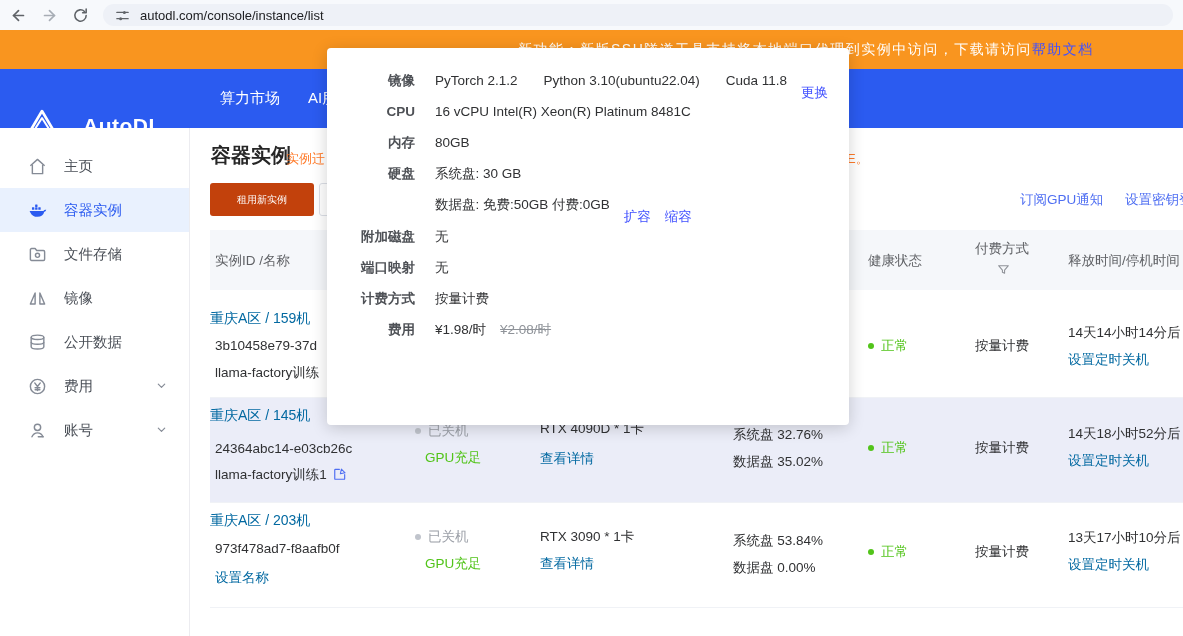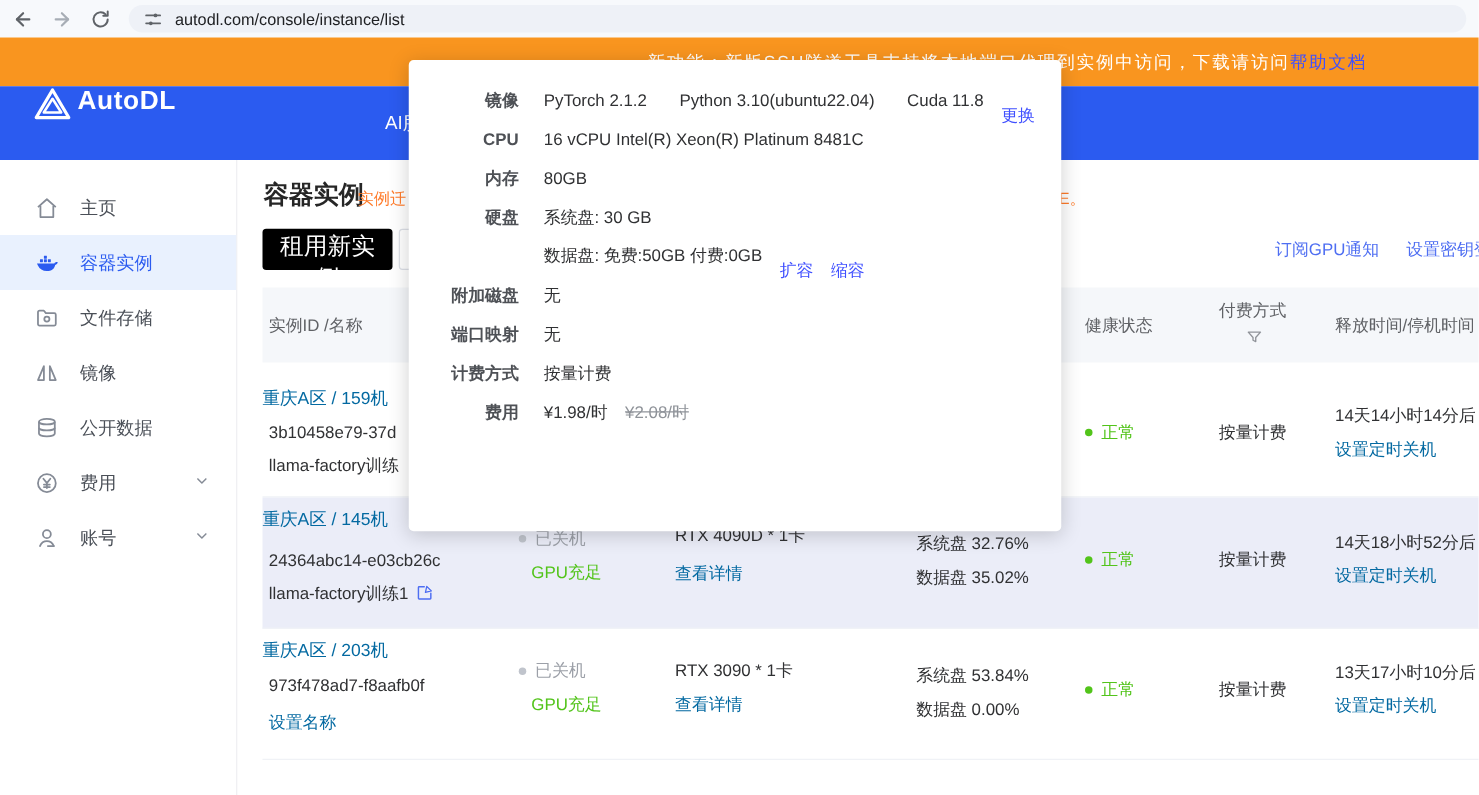--- a/index.html
+++ b/index.html
@@ -16,42 +16,42 @@
   .url-pill { flex:1; height:22px; background:#eef1f7; border-radius:12px; display:flex; align-items:center; padding:0 12px; gap:10px; }
   .url-text { font-size:13px; color:#202124; }
 
   
   .banner { position:absolute; top:30px; left:0; width:100%; height:39px; background:#f9951f; }
   .banner-line { position:absolute; left:518px; top:50%; transform:translateY(-50%); white-space:nowrap; font-size:14px; letter-spacing:1.5px; color:#fff; }
   .banner-line a { color:#4050ff; text-decoration:none; cursor:pointer; }
 
   
   .app-header { position:absolute; top:69px; left:0; width:100%; height:59px; background:#2b5bf0; color:#fff; }
-  .brand { position:absolute; left:26px; top:0; height:59px; display:flex; align-items:flex-start; gap:4px; }
+  .brand { position:absolute; left:26px; top:10px; height:59px; display:flex; align-items:flex-end; gap:25px; }
   .brand-name { font-size:21px; font-weight:700; letter-spacing:.5px; }
   .top-nav-item { position:absolute; top:0; height:59px; display:flex; align-items:center; font-size:15px; color:#fff; cursor:pointer; }
   .nav-market { left:220px; }
   .nav-ai { left:308px; }
 
   
   .sidebar { position:absolute; top:128px; left:0; width:190px; bottom:0; background:#fff; border-right:1px solid #ececf0; padding-top:16px; }
   .side-item { position:relative; height:44px; display:flex; align-items:center; padding-left:28px; gap:17px; font-size:14.5px; color:#4a4f57; cursor:pointer; }
   .side-item svg { width:19px; height:19px; color:#858b96; flex-shrink:0; }
   .side-item.active { background:#e9f1fe; color:#2b5bf0; }
   .side-item.active svg { color:#2b5bf0; }
   .chev { position:absolute; right:22px; color:#b4b8bf; }
   .chev svg { width:11px; height:11px; }
 
   
   .content { position:absolute; left:190px; top:128px; right:0; bottom:0; background:#fff; }
   .page-title { position:absolute; left:21px; top:14px; font-size:20px; font-weight:700; color:#262626; }
   .notice-frag { position:absolute; top:22px; font-size:13px; color:#ff7b2a; white-space:nowrap; }
   .notice-left { left:96px; }
   .notice-right { left:657px; }
-  .rent-btn { position:absolute; left:20px; top:55px; width:104px; height:33px; background:#000000; color:#fff; font-size:19px; border:none; border-radius:3px; cursor:pointer; font-family:inherit; }
+  .rent-btn { position:absolute; left:20px; top:55px; width:104px; height:33px; background:#c2410c; color:#fff; font-size:10px; border:none; border-radius:3px; cursor:pointer; font-family:inherit; }
   .ghost-btn { position:absolute; left:129px; top:55px; width:58px; height:33px; background:#fff; border:1px solid #dcdfe6; border-radius:3px; cursor:pointer; }
   .hdr-link { position:absolute; top:63px; font-size:13.5px; color:#4e6ef2; text-decoration:none; white-space:nowrap; cursor:pointer; }
   .link-subscribe { left:830px; }
   .link-keys { left:935px; }
 
   
   .thead { position:absolute; left:20px; right:0; top:102px; height:60px; background:#f5f7fa; }
   .th { position:absolute; font-size:13.5px; color:#606266; white-space:nowrap; }
   .th-id { left:5px; top:22px; }
   .th-health { left:658px; top:22px; }
@@ -129,20 +129,21 @@
   </div>
 
   <div class="app-header">
     <div class="brand">
       <svg width="32" height="30" viewBox="0 0 32 30" fill="none" stroke="#fff" stroke-width="2.6" stroke-linejoin="round">
           <path d="M16 3 L29 25 L3 25 Z"></path>
           <path d="M16 10 L23 21 L9 21 Z" stroke-width="2"></path>
         </svg>
       <span class="brand-name">AutoDL</span>
     </div>
+    <div class="top-nav-item nav-market">算力市场</div>
     <div class="top-nav-item nav-ai">AI服</div>
   </div>
 
   <div class="sidebar">
     <div class="side-item">
       <svg viewBox="0 0 24 24" fill="none" stroke="currentColor" stroke-width="1.8" stroke-linejoin="round">
           <path d="M3 11 L12 3 L21 11"></path>
           <path d="M5.5 9.5V21h13V9.5"></path>
         </svg>
       <span>主页</span>

